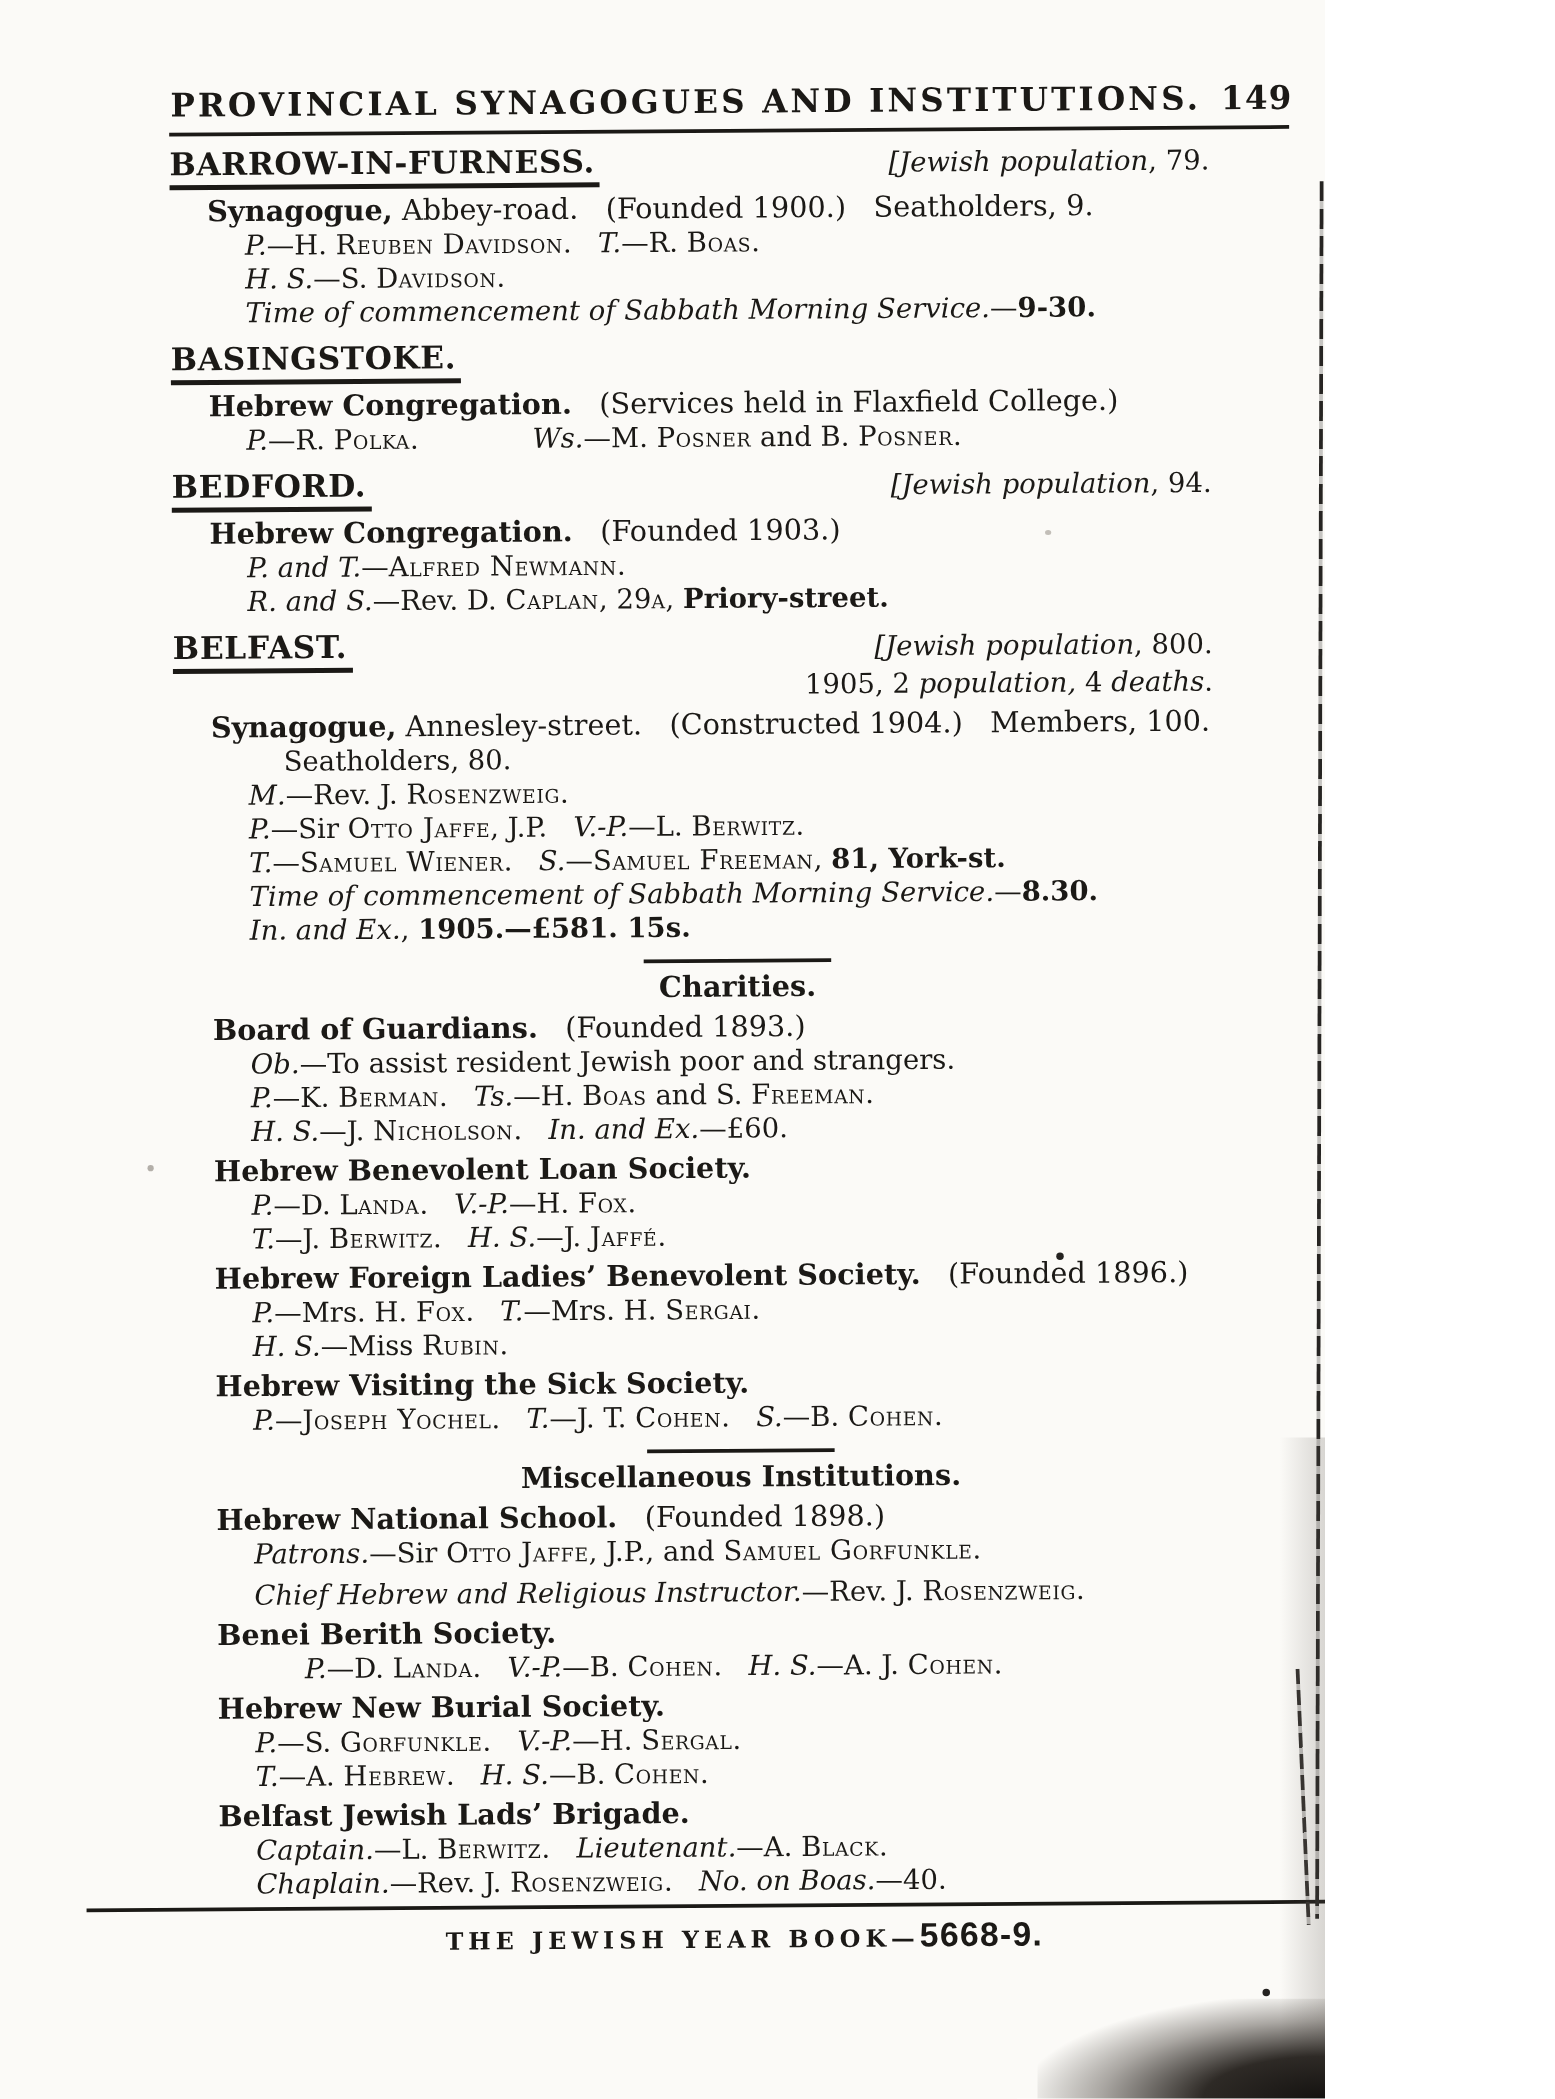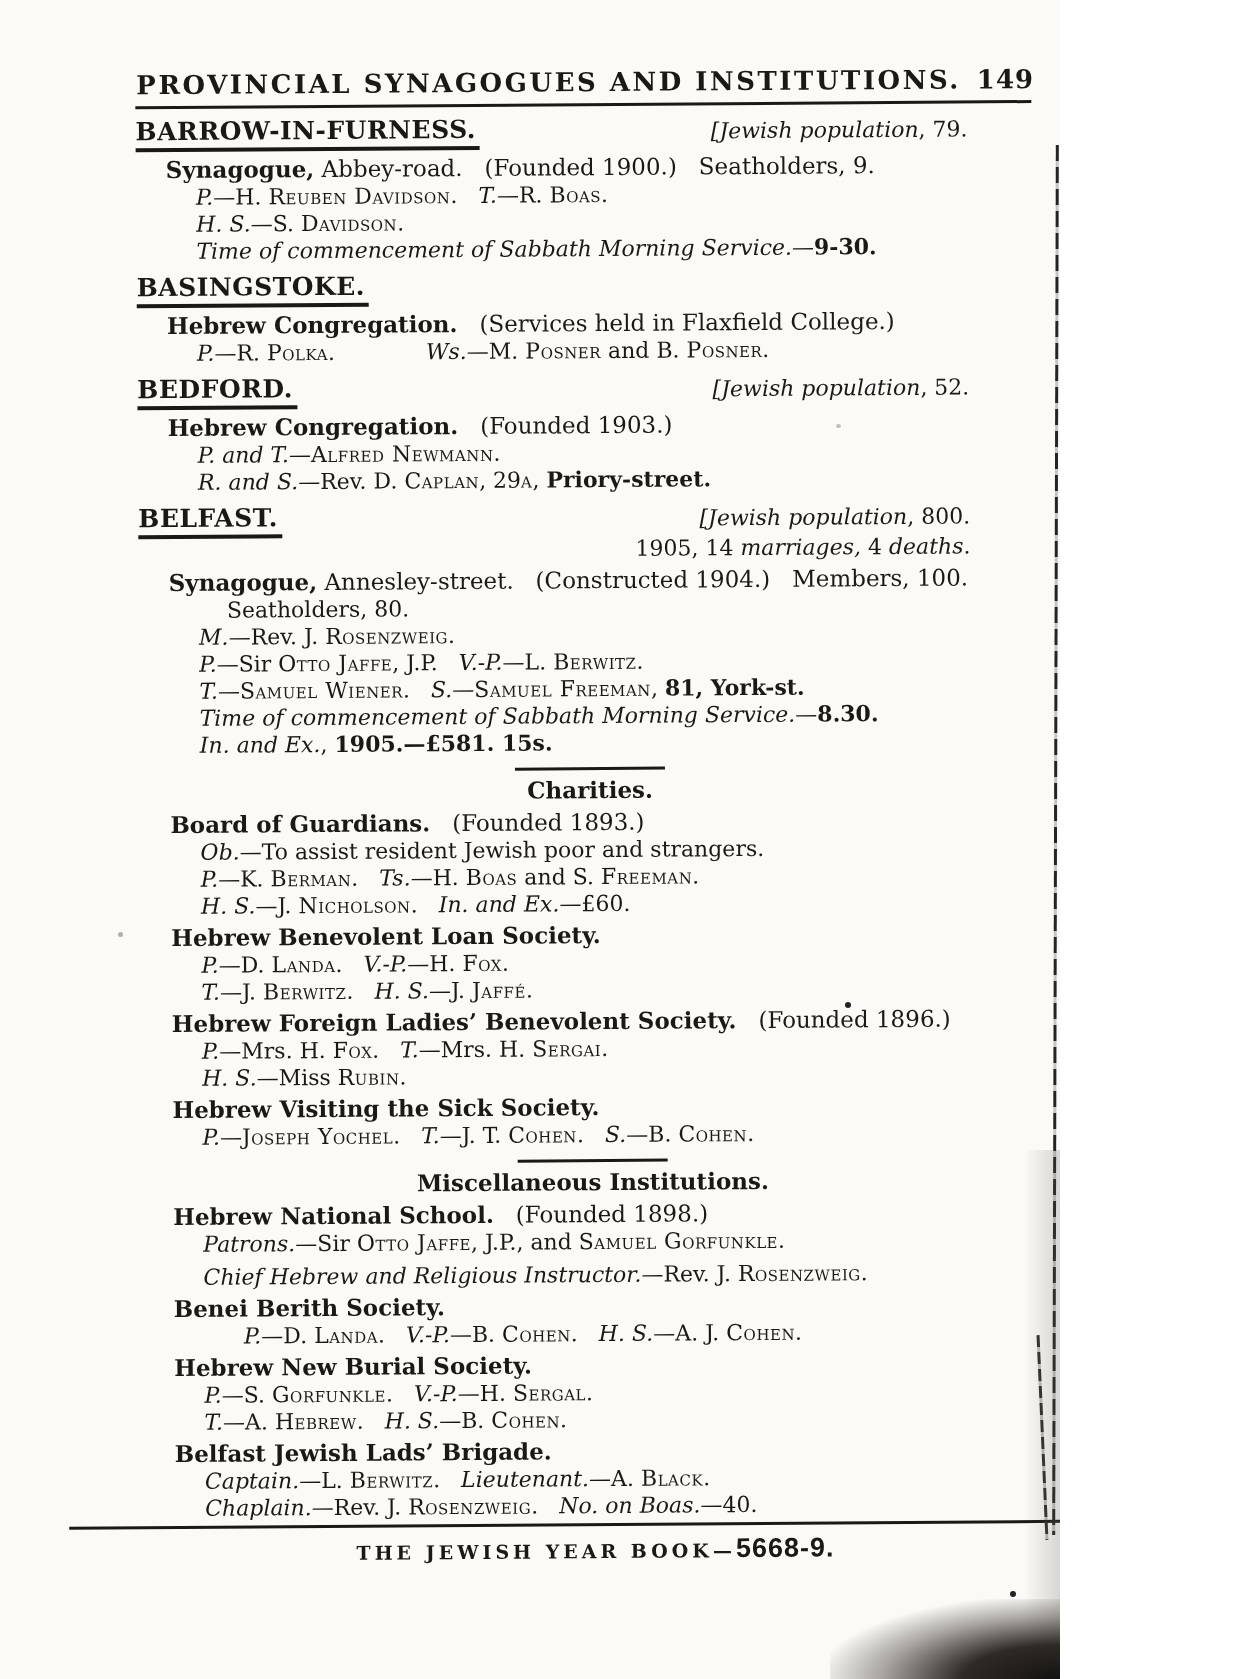--- a/index.html
+++ b/index.html
@@ -96,32 +96,32 @@
         </div>
         <div class="town">
           <span class="town-name">BASINGSTOKE.</span>
         </div>
         <div class="entry">
           <div class="lead"><span class="bd">Hebrew Congregation.</span><span>   (Services held in Flaxfield College.)</span></div>
           <div class="line"><span class="it">P.</span><span>—R. </span><span class="sc">Polka</span><span>.             </span><span class="it">Ws.</span><span>—M. </span><span class="sc">Posner</span><span> and B. </span><span class="sc">Posner</span><span>.</span></div>
         </div>
         <div class="town">
           <span class="town-name">BEDFORD.</span>
-          <span class="town-note"><span class="it">[Jewish population</span><span>, 52.</span></span>
+          <span class="town-note"><span class="it">[Jewish population</span><span>, 94.</span></span>
         </div>
         <div class="entry">
           <div class="lead"><span class="bd">Hebrew Congregation.</span><span>   (Founded 1903.)</span></div>
           <div class="line"><span class="it">P. and T.</span><span>—</span><span class="sc">Alfred Newmann</span><span>.</span></div>
           <div class="line"><span class="it">R. and S.</span><span>—Rev. D. </span><span class="sc">Caplan</span><span>, 29</span><span class="sc">a</span><span>, </span><span class="bd">Priory-street.</span></div>
         </div>
         <div class="town">
           <span class="town-name">BELFAST.</span>
           <span class="town-note"><span class="it">[Jewish population</span><span>, 800.</span></span>
         </div>
-        <div class="note-line"><span>1905, 14 </span><span class="it">marriages,</span><span> 4 </span><span class="it">deaths</span><span>.</span></div>
+        <div class="note-line"><span>1905, 2 </span><span class="it">population,</span><span> 4 </span><span class="it">deaths</span><span>.</span></div>
         <div class="entry">
           <div class="lead"><span class="bd">Synagogue,</span><span> Annesley-street.   (Constructed 1904.)   Members, 100.</span></div>
           <div class="line cont"><span>Seatholders, 80.</span></div>
           <div class="line"><span class="it">M.</span><span>—Rev. J. </span><span class="sc">Rosenzweig</span><span>.</span></div>
           <div class="line"><span class="it">P.</span><span>—Sir </span><span class="sc">Otto Jaffe</span><span>, J.P.   </span><span class="it">V.-P.</span><span>—L. </span><span class="sc">Berwitz</span><span>.</span></div>
           <div class="line"><span class="it">T.</span><span>—</span><span class="sc">Samuel Wiener</span><span>.   </span><span class="it">S.</span><span>—</span><span class="sc">Samuel Freeman</span><span>, </span><span class="bd">81, York-st.</span></div>
           <div class="line"><span class="it">Time of commencement of Sabbath Morning Service.</span><span>—</span><span class="bd">8.30.</span></div>
           <div class="line"><span class="it">In. and Ex.</span><span>, </span><span class="bd">1905.—£581. 15s.</span></div>
         </div>
         <div class="rule-short"></div>

